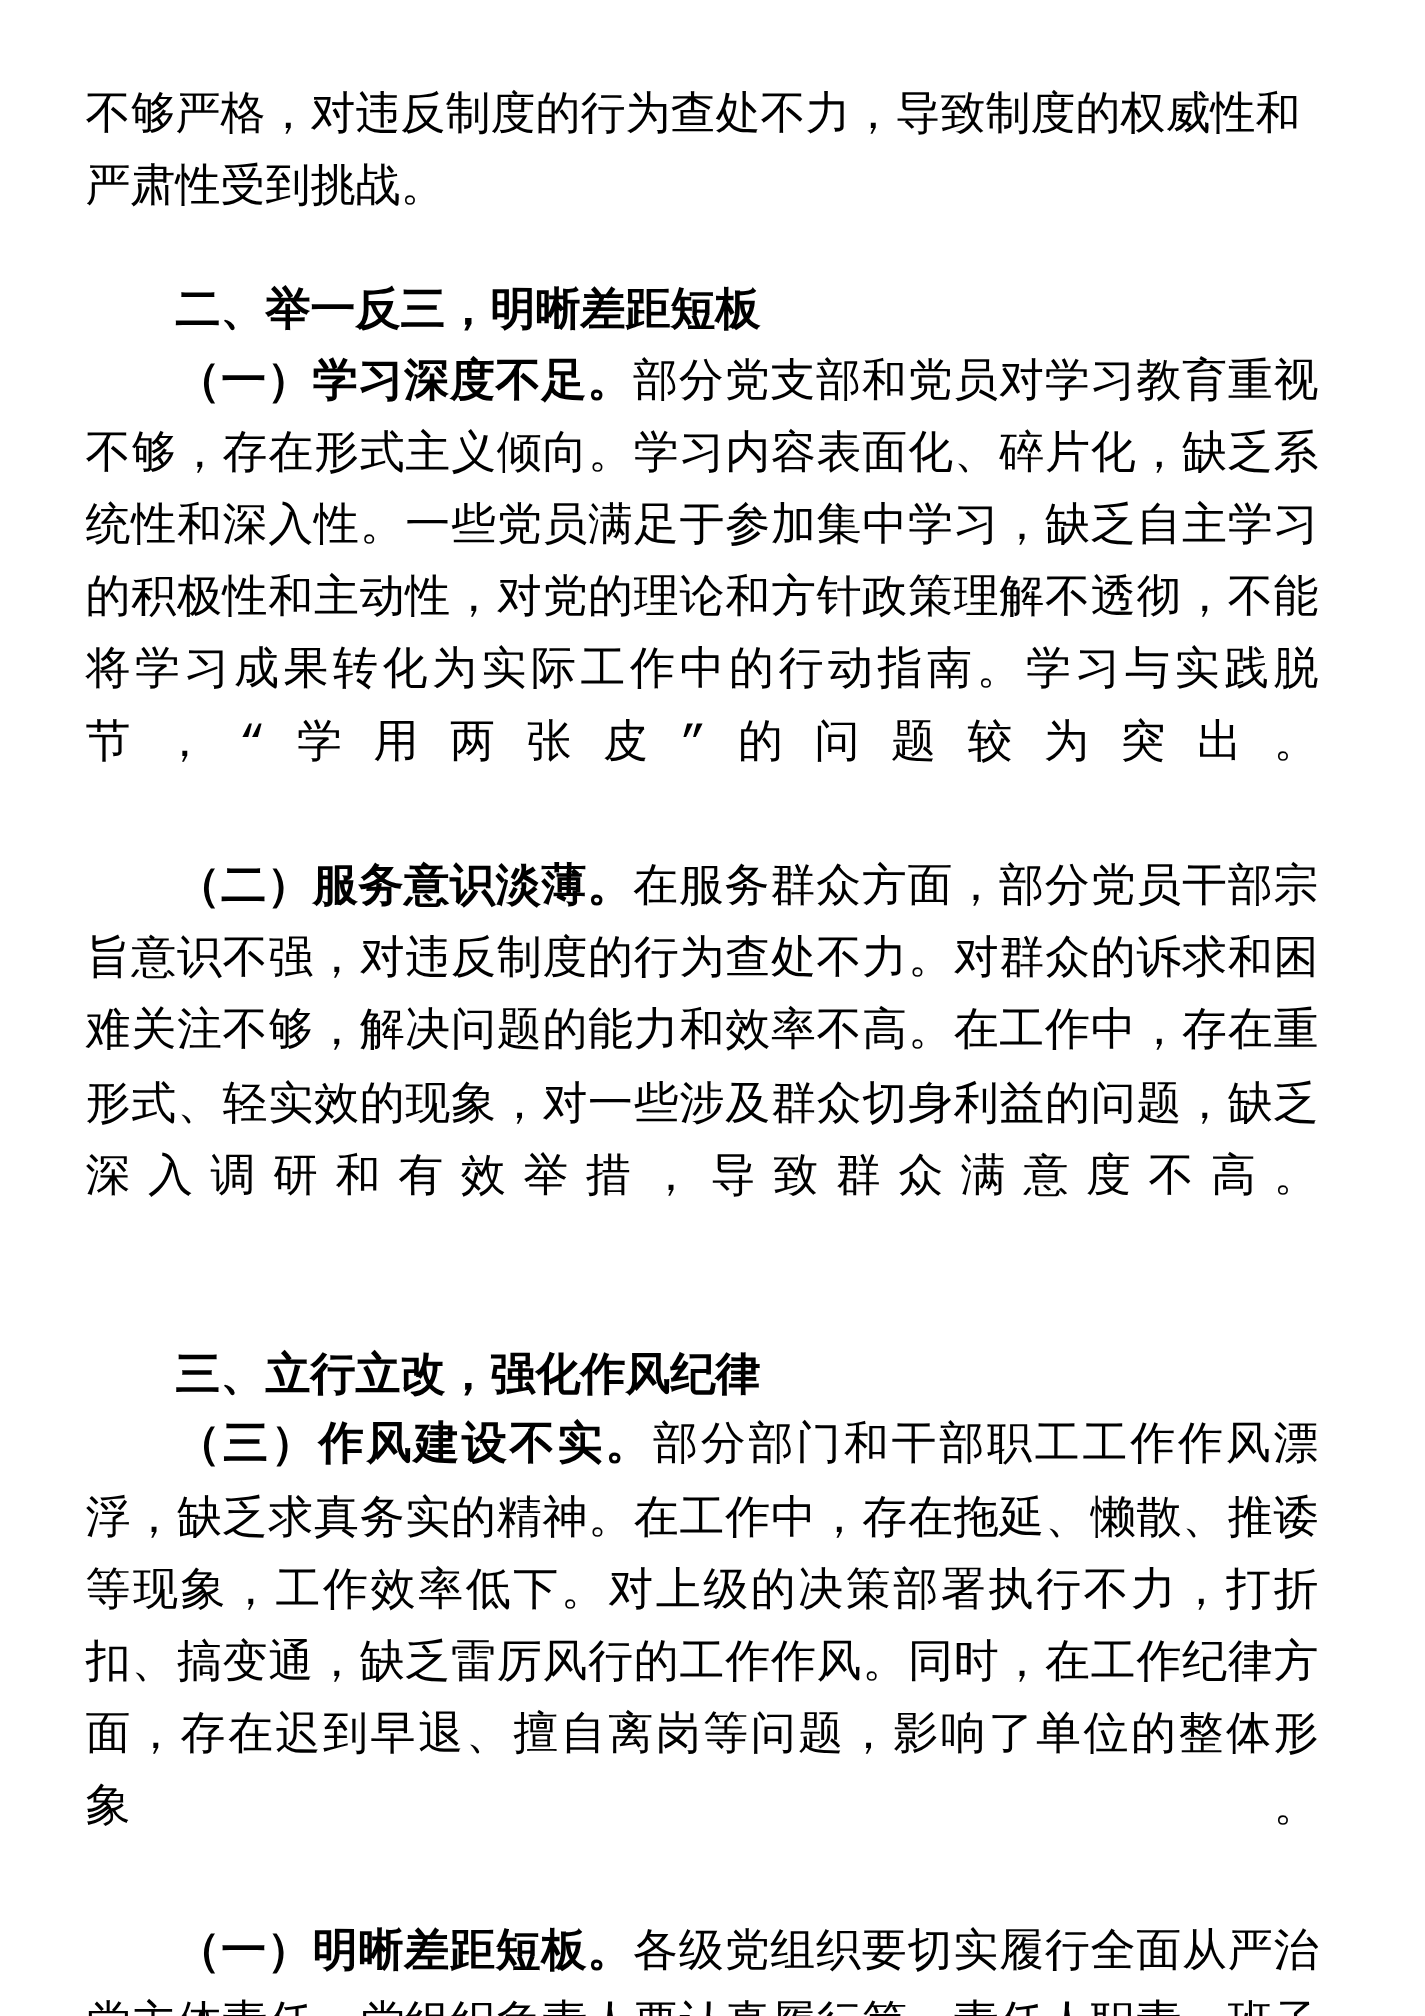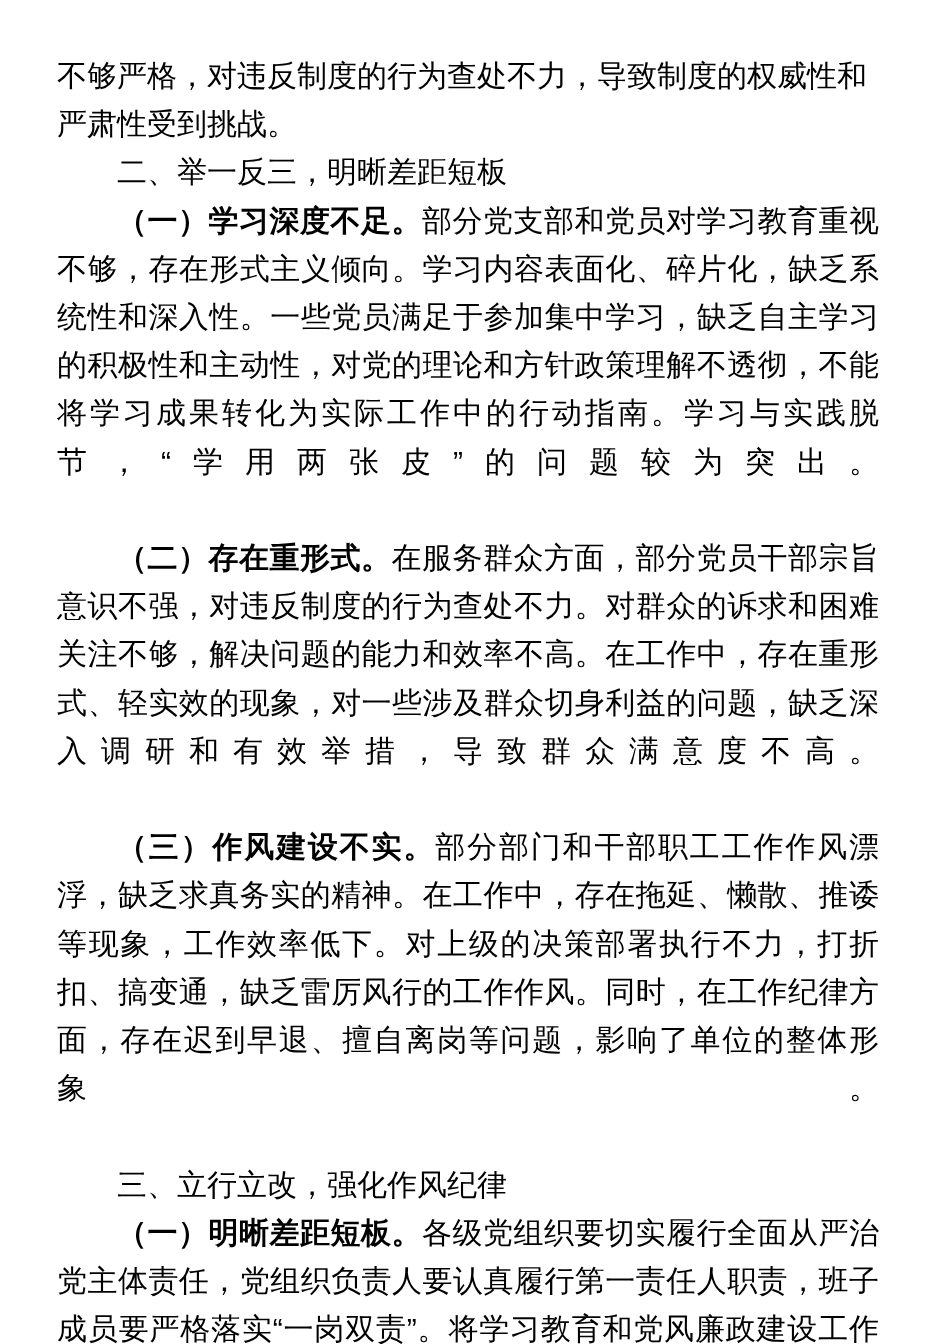--- a/index.html
+++ b/index.html
@@ -33,24 +33,26 @@
     line-height: 48.2px;
     letter-spacing: 0px;
     text-align: justify;
     text-justify: inter-character;
     word-break: break-all;
     color: #000000;
     font-weight: normal;
   }
   p.indent {
     text-indent: 60px;
+    font-family: Liberation Mono, monospace;
   }
   p.heading {
     text-indent: 60px;
-    font-weight: normal;
+    font-weight: bold;
+    margin-top: 35px;
   }
   .bold-lead {
     font-weight: bold;
   }
   
   p.para::after {
     content: "";
     display: inline-block;
     width: 100%;
   }
@@ -71,29 +73,29 @@
 
     <p class="para heading nojustify">
       <span>二、举一反三，明晰差距短板</span>
     </p>
 
     <p class="para indent">
       <span class="bold-lead">（一）学习深度不足。</span><span>部分党支部和党员对学习教育重视不够，存在形式主义倾向。学习内容表面化、碎片化，缺乏系统性和深入性。一些党员满足于参加集中学习，缺乏自主学习的积极性和主动性，对党的理论和方针政策理解不透彻，不能将学习成果转化为实际工作中的行动指南。学习与实践脱节，“学用两张皮”的问题较为突出。</span>
     </p>
 
     <p class="para indent">
-      <span class="bold-lead">（二）存在重形式。</span><span>在服务群众方面，部分党员干部宗旨意识不强，对违反制度的行为查处不力。对群众的诉求和困难关注不够，解决问题的能力和效率不高。在工作中，存在重形式、轻实效的现象，对一些涉及群众切身利益的问题，缺乏深入调研和有效举措，导致群众满意度不高。</span>
+      <span class="bold-lead">（二）服务意识淡薄。</span><span>在服务群众方面，部分党员干部宗旨意识不强，对违反制度的行为查处不力。对群众的诉求和困难关注不够，解决问题的能力和效率不高。在工作中，存在重形式、轻实效的现象，对一些涉及群众切身利益的问题，缺乏深入调研和有效举措，导致群众满意度不高。</span>
+    </p>
+
+    <p class="para heading nojustify">
+      <span>三、立行立改，强化作风纪律</span>
     </p>
 
     <p class="para indent">
       <span class="bold-lead">（三）作风建设不实。</span><span>部分部门和干部职工工作作风漂浮，缺乏求真务实的精神。在工作中，存在拖延、懒散、推诿等现象，工作效率低下。对上级的决策部署执行不力，打折扣、搞变通，缺乏雷厉风行的工作作风。同时，在工作纪律方面，存在迟到早退、擅自离岗等问题，影响了单位的整体形象。</span>
-    </p>
-
-    <p class="para heading nojustify">
-      <span>三、立行立改，强化作风纪律</span>
     </p>
 
     <p class="para indent">
       <span class="bold-lead">（一）明晰差距短板。</span><span>各级党组织要切实履行全面从严治党主体责任，党组织负责人要认真履行第一责任人职责，班子成员要严格落实“一岗双责”。将学习教育和党风廉政建设工作纳入重要议事日程，定期研究部署，加强督促检查。建立健全责任追究制度，对落实责任不到位的党组织和个人进行严肃问责，确保责任落到实处。</span>
     </p>
 
   </div>
 </div>
 
 </body></html>

